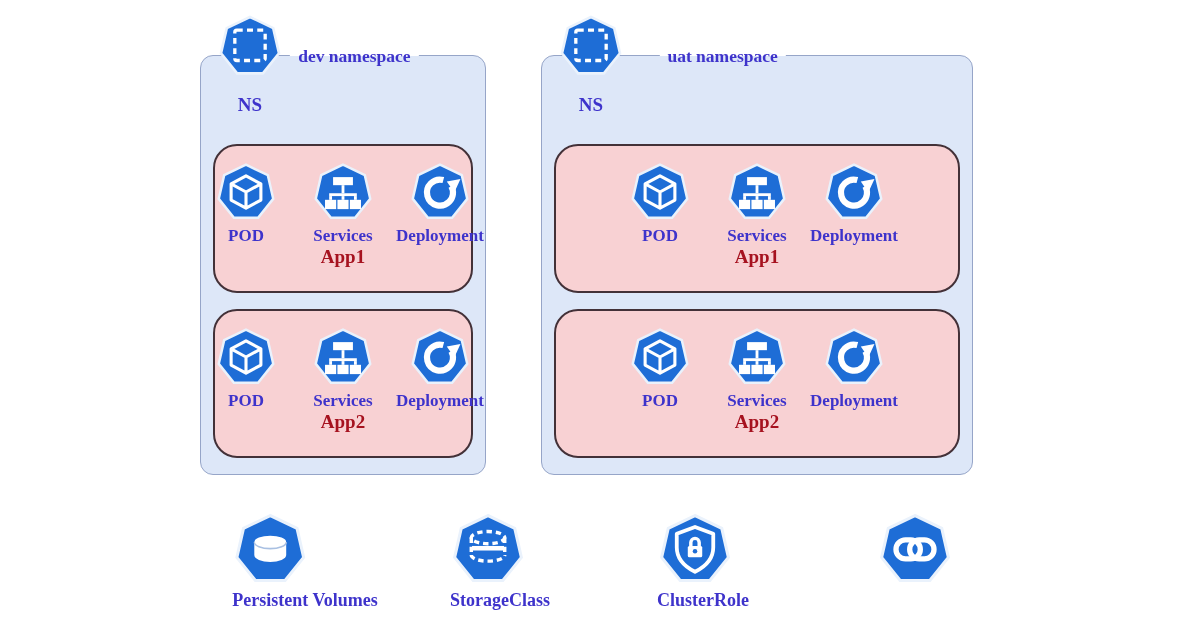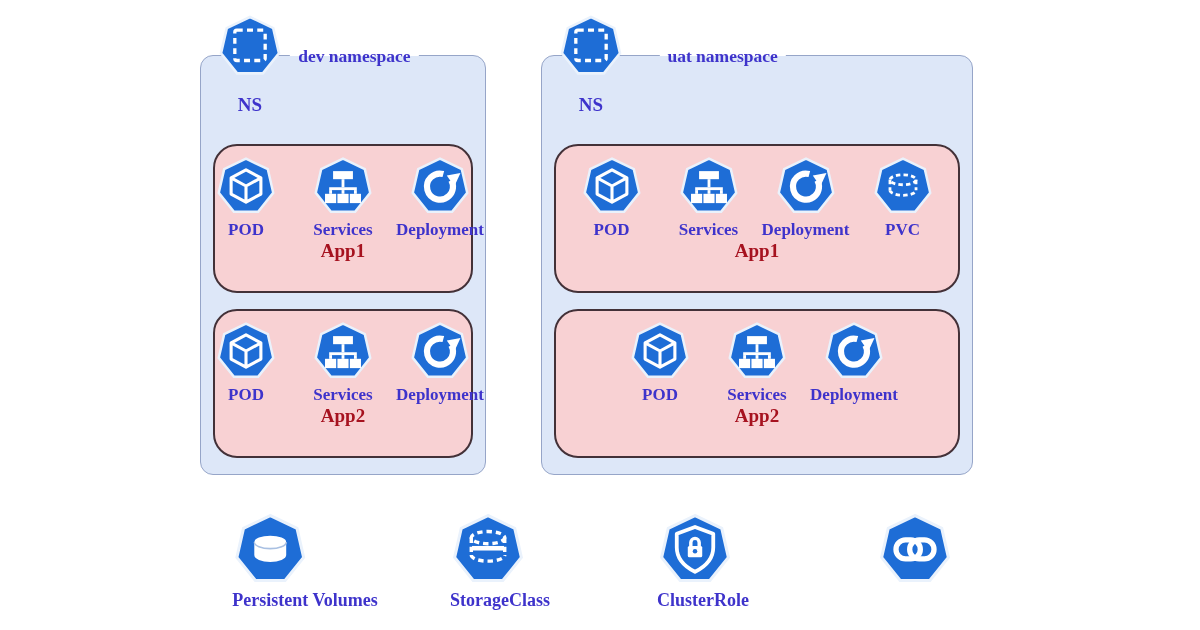--- a/index.html
+++ b/index.html
@@ -22,21 +22,21 @@
             background:linear-gradient(var(--page-bg) 0 12px, var(--ns-bg) 12px);}
   .ns-box.dev .ns-title{left:54%;transform:translateX(-50%);}
   .ns-box.uat .ns-title{left:42%;transform:translateX(-50%);}
 
   .ns-badge{position:absolute;top:-43px;left:14px;width:70px;text-align:center;}
   .ns-badge svg{width:66px;height:66px;display:block;margin:0 auto;}
   .ns-name{margin-top:15px;font-weight:700;font-size:19px;color:var(--label-blue);}
 
   .apps{position:absolute;left:12px;right:12px;top:88px;display:flex;flex-direction:column;gap:16px;}
   .app-box{height:149px;background:var(--app-bg);border:2px solid var(--app-border);
-           border-radius:24px;display:flex;flex-direction:column;align-items:center;padding-top:9px;}
+           border-radius:24px;display:flex;flex-direction:column;align-items:center;padding-top:15px;}
   .res-row{display:flex;justify-content:center;}
   .res{width:97px;display:flex;flex-direction:column;align-items:center;}
   .res svg{width:62px;height:62px;display:block;}
   .res-label{margin-top:3px;font-weight:700;font-size:17px;color:var(--label-blue);white-space:nowrap;}
   .app-name{margin-top:0;font-weight:700;font-size:19px;color:var(--app-red);}
 
   .cluster-item{position:absolute;top:511px;transform:translateX(-50%);
                 display:flex;flex-direction:column;align-items:flex-start;}
   .cluster-item svg{width:76px;height:76px;display:block;}
   .cluster-label{margin-top:3px;font-weight:700;font-size:18px;color:var(--label-blue);white-space:nowrap;}
@@ -227,26 +227,20 @@
                 <use href="#sym-svc"></use>
               </svg>
             <div class="res-label">Services</div>
           </div>
           <div class="res">
             <svg viewBox="0 0 100 100">
                 <use href="#sym-deploy"></use>
               </svg>
             <div class="res-label">Deployment</div>
           </div>
-          <div class="res">
-            <svg viewBox="0 0 100 100">
-                <use href="#sym-pvc"></use>
-              </svg>
-            <div class="res-label">PVC</div>
-          </div>
         </div>
         <div class="app-name">App1</div>
       </div>
 
       <div class="app-box">
         <div class="res-row">
           <div class="res">
             <svg viewBox="0 0 100 100">
                 <use href="#sym-pod"></use>
               </svg>

